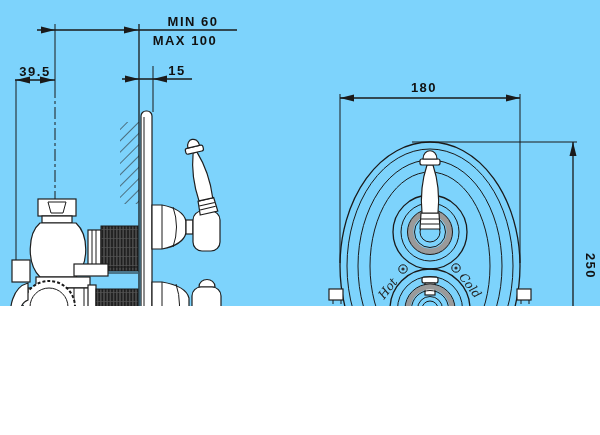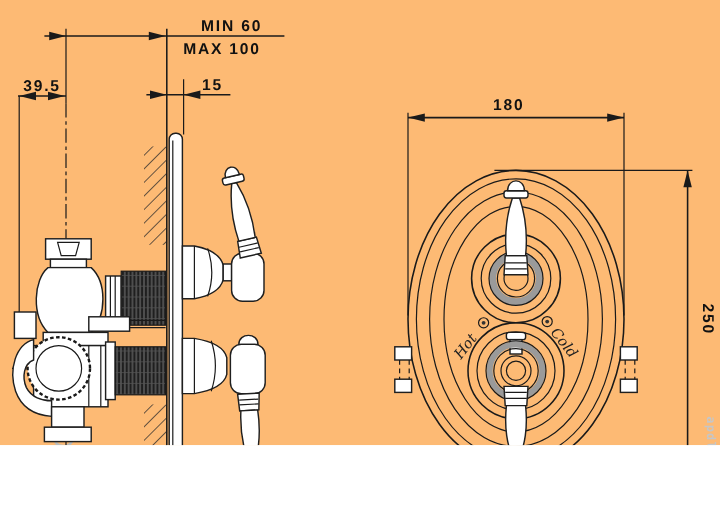--- a/index.html
+++ b/index.html
@@ -1,16 +1,16 @@
 <!DOCTYPE html>
 <html><head>
 <meta charset="utf-8">
 <style>
   html,body{margin:0;padding:0;background:#fff;}
-  .stage{width:600px;height:371px;position:relative;background:#fdba74;overflow:hidden;text-align:center;}
+  .stage{width:600px;height:306px;position:relative;background:#7dd3fc;overflow:hidden;text-align:center;}
   svg{display:block;}
   .dim{font:bold 13px "Liberation Sans", sans-serif;letter-spacing:1.5px;fill:#111;}
   .script{font:italic 12px "DejaVu Serif", serif;fill:#222;}
   .wm{font:bold 10px "DejaVu Sans Mono", monospace;fill:#c6c6c6;letter-spacing:1px;}
   .ln{stroke:#1a1a1a;stroke-width:1.3;fill:none;}
   .thin{stroke:#1a1a1a;stroke-width:1;fill:none;}
   .part{stroke:#1f1f1f;stroke-width:1.2;fill:#fff;}
   .cl{stroke:#1a1a1a;stroke-width:1;fill:none;stroke-dasharray:12 3 3 3;}
   .dash{stroke:#1a1a1a;stroke-width:1;fill:none;stroke-dasharray:4 3;}
   .arrow{fill:#1a1a1a;stroke:none;}

